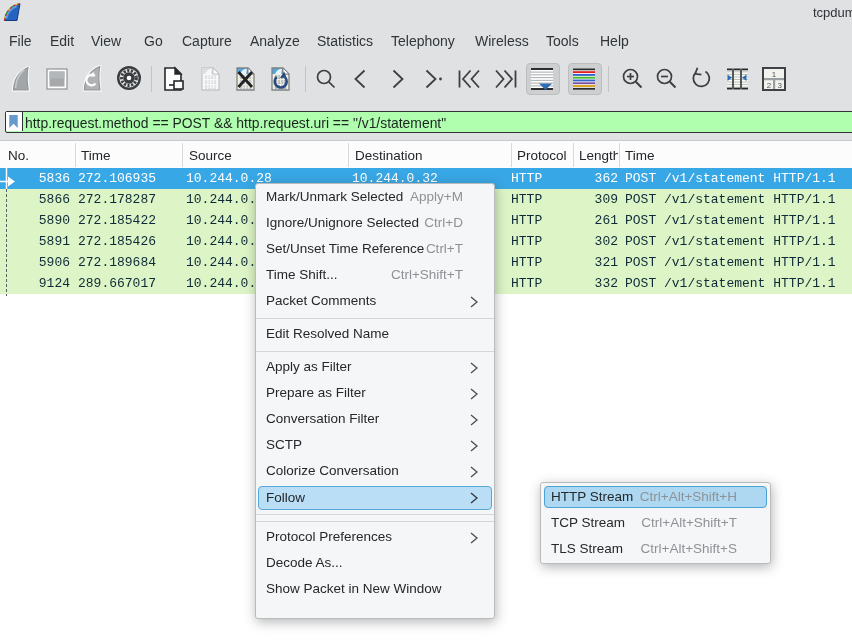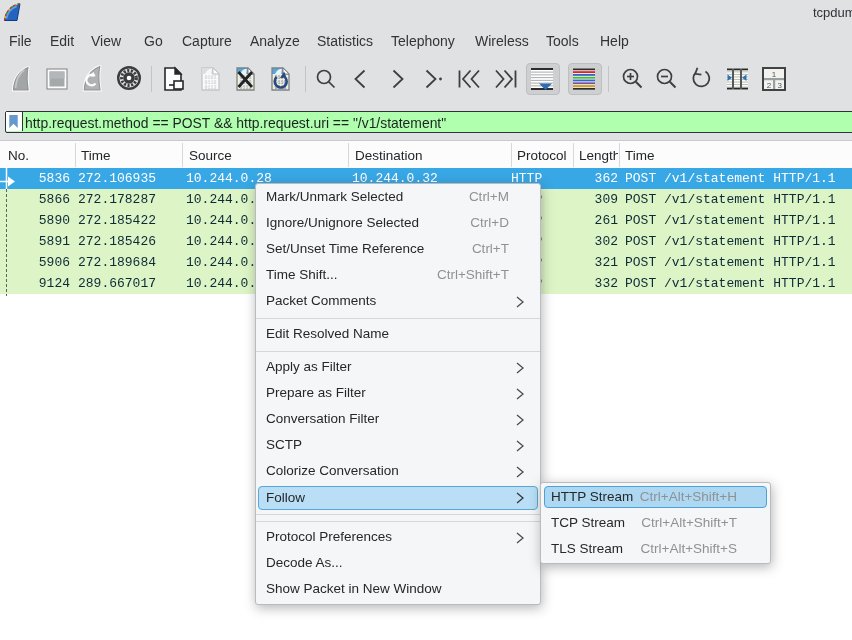--- a/index.html
+++ b/index.html
@@ -280,24 +280,24 @@
     <div class="abs row g" style="top:273px"><span class="cell num" style="left:0;width:70px">9124</span><span class="cell" style="left:78px">289.667017</span><span class="cell" style="left:186px">10.244.0.28</span><span class="cell" style="left:352px">10.244.0.32</span><span class="cell" style="left:511px">HTTP</span><span class="cell num" style="left:540px;width:78px">332</span><span class="cell" style="left:625px">POST /v1/statement HTTP/1.1</span></div>
   </div>
 
 <svg class="abs" style="left:0;top:168px" width="16" height="128" viewBox="0 0 16 128">
   <line x1="6.5" y1="0" x2="6.5" y2="21" stroke="#ffffff" stroke-width="1.5"></line>
   <line x1="0" y1="13.5" x2="9" y2="13.5" stroke="#ffffff" stroke-width="1.5"></line>
   <path d="M8 8.5 L15 13.5 L8 18.5 Z" fill="#ffffff"></path>
   <line x1="6.5" y1="21" x2="6.5" y2="128" stroke="#5a6166" stroke-width="1" stroke-dasharray="3 2"></line>
 </svg>
 
-<div class="abs menu" id="ctx" style="left:255px;top:183px;width:286px;padding-top:1px;padding-bottom:1px">
+<div class="abs menu" id="ctx" style="left:255px;top:183px;width:240px;padding-top:1px;padding-bottom:15px">
   <div class="it">
       <span class="lab">Mark/Unmark Selected</span>
-      <span class="sc" style="right:31px">Ctrl+M</span>
+      <span class="sc" style="right:31px">Apply+M</span>
     </div>
   <div class="it">
       <span class="lab">Ignore/Unignore Selected</span>
       <span class="sc" style="right:31px">Ctrl+D</span>
     </div>
   <div class="it">
       <span class="lab">Set/Unset Time Reference</span>
       <span class="sc" style="right:31px">Ctrl+T</span>
     </div>
   <div class="it">

